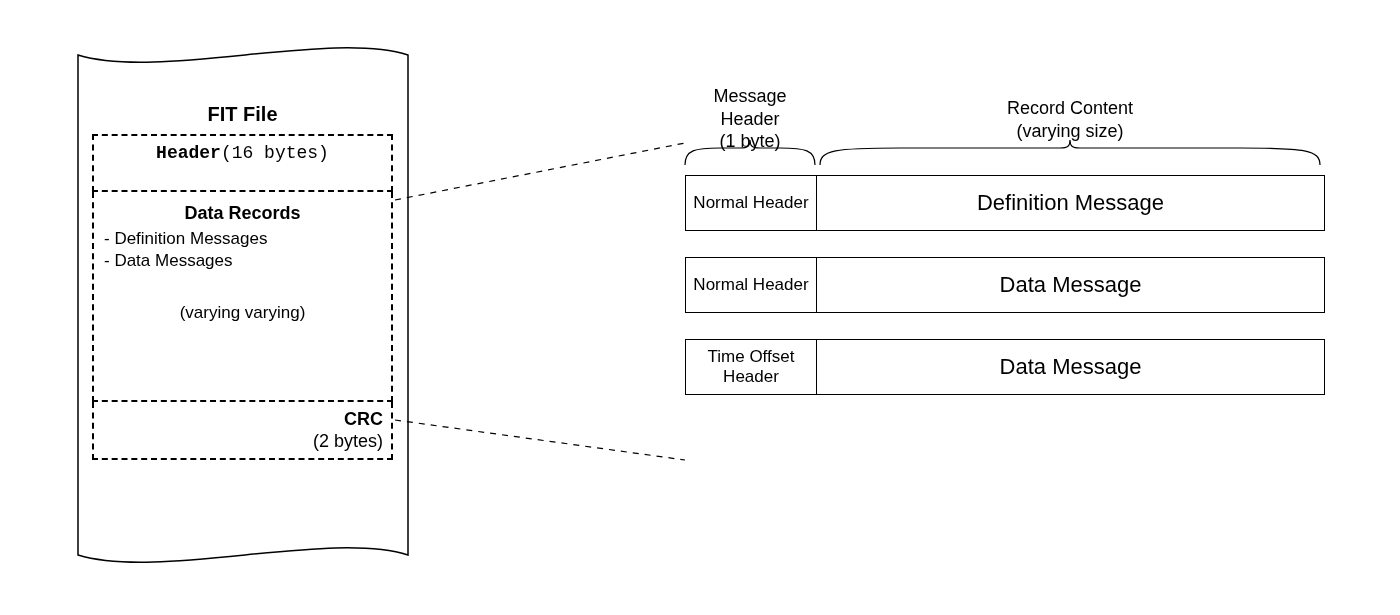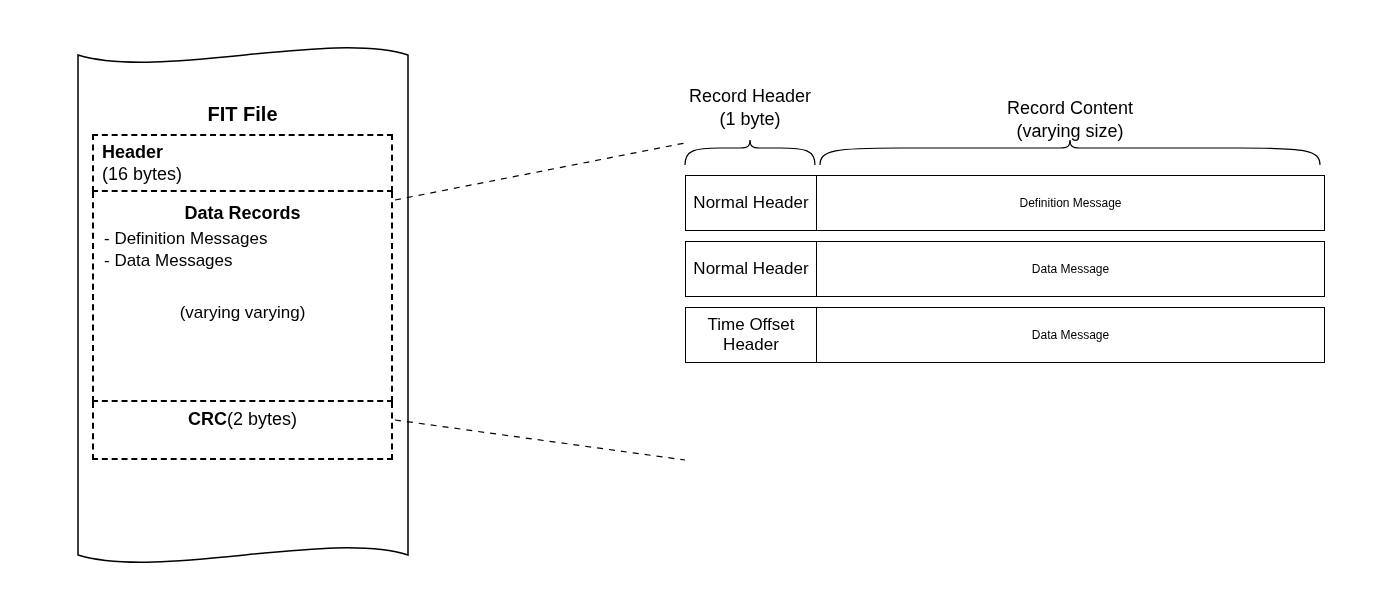--- a/index.html
+++ b/index.html
@@ -33,55 +33,55 @@
     font-weight: bold;
     font-size: 20px;
     margin: 28px 0 8px 0;
   }
   .dashbox {
     border: 2px dashed #000;
     margin: 0 17px 0 17px;
     padding: 6px 8px;
     box-sizing: border-box;
   }
-  .dash-header { height: 58px; text-align:left; display:flex; flex-direction:column; justify-content:center; }
+  .dash-header { height: 58px; text-align:right; display:flex; flex-direction:row; justify-content:center;font-family:Liberation Mono, monospace; }
   .dash-data   { height: 210px; border-top: none; padding-top: 10px;}
-  .dash-crc    { height: 58px; border-top: none; text-align:right; display:flex; flex-direction:row; justify-content:center; }
+  .dash-crc    { height: 58px; border-top: none; text-align:right; display:flex; flex-direction:column; justify-content:center; }
   .b { font-weight: bold; }
   .sz18 { font-size: 18px; line-height: 1.25; }
   .sz17 { font-size: 17px; line-height: 1.3; }
   .center { text-align:center; }
   .indent { padding-left: 2px; }
 
   
   .records {
     position: absolute;
     left: 685px;
     top: 175px;
     width: 640px;
   }
   .record-row {
     display: flex;
     border: 1.5px solid #000;
-    margin-bottom: 10px;
+    margin-bottom: 26px;
     height: 56px;
     box-sizing: border-box;
   }
   .record-row .hdr {
     width: 130px;
     border-right: 1.5px solid #000;
     display:flex; align-items:center; justify-content:center;
     text-align:center;
     font-size: 17px;
     line-height: 1.15;
   }
   .record-row .content {
     flex: 1;
     display:flex; align-items:center; justify-content:center;
-    font-size: 12px;
+    font-size: 22px;
   }
 
   
   .brace-label {
     position: absolute;
     text-align: center;
     font-size: 18px;
     line-height: 1.25;
   }
   .brace-label .sub {
@@ -135,21 +135,21 @@
     <div class="sz17 center" style="margin-top:30px;">(varying varying)</div>
   </div>
 
   <div class="dashbox dash-crc">
     <div class="b sz18">CRC</div>
     <div class="sz18">(2 bytes)</div>
   </div>
 </div>
 
 <div class="brace-label" style="left:685px; top:85px; width:130px;">
-  <span>Record Header</span>
+  <span>Message Header</span>
   <span class="sub">(1 byte)</span>
 </div>
 <div class="brace-label" style="left:820px; top:97px; width:500px;">
   <span>Record Content</span>
   <span class="sub">(varying size)</span>
 </div>
 
 <div class="records">
   <div class="record-row">
     <div class="hdr">Normal Header</div>

